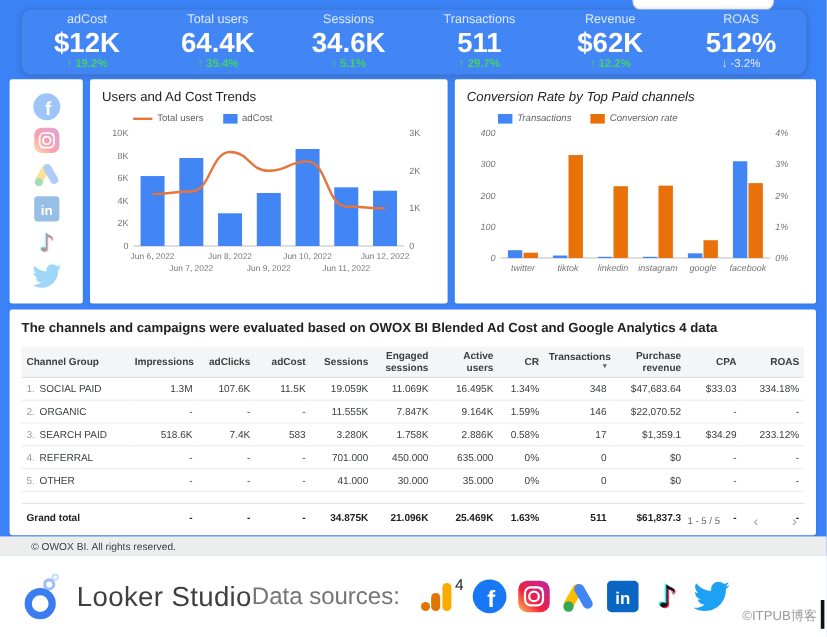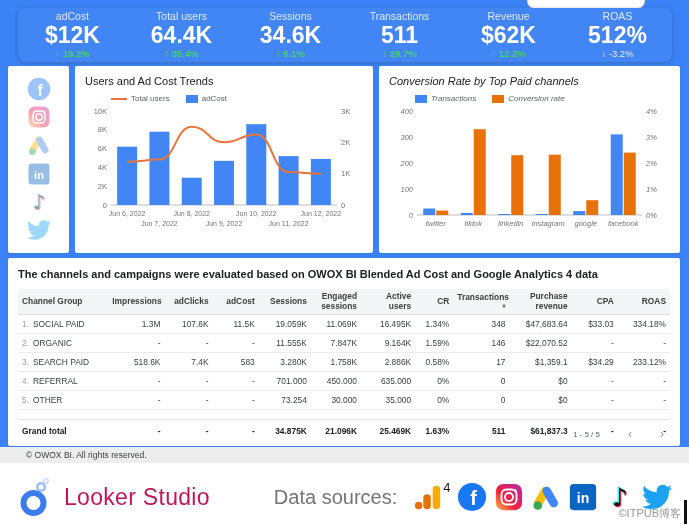--- a/index.html
+++ b/index.html
@@ -47,21 +47,21 @@
   .sort-arrow{font-size:6px;display:block;color:#5f6368;}
   .pagination{position:absolute;right:16px;bottom:6px;display:flex;align-items:center;gap:28px;
       font-size:8px;color:#5f6368;}
   .chev{font-size:12px;color:#9aa0a6;cursor:pointer;line-height:1;}
   .footer-band{position:absolute;left:0;top:447px;width:100%;height:16px;background:#ededed;
       font-size:8.5px;color:#3c4043;line-height:16px;padding-left:26px;box-sizing:border-box;}
   
   .branding{position:absolute;left:0;top:463px;width:689px;height:68px;background:#fff;
       display:flex;align-items:center;padding-left:20px;box-sizing:border-box;}
   .looker-logo{margin-right:10px;line-height:0;}
-  .looker-text{font-size:23px;color:#be185d;letter-spacing:.3px;margin-right:64px;}
+  .looker-text{font-size:23px;color:#404040;letter-spacing:.3px;}
   .ds-label{font-size:20px;color:#757575;margin-right:16px;}
   .ds-icons{display:flex;align-items:center;gap:7px;}
   .ga4-wrap{display:flex;align-items:flex-start;}
   .ga4-sup{font-size:13px;color:#202124;margin:-2px 0 0 0;}
   .watermark{position:absolute;right:8px;top:506px;font-size:11px;color:rgba(135,135,135,.85);
       text-shadow:0 0 2px #fff;z-index:5;}
   .cursor{position:absolute;right:2px;top:500px;width:3px;height:24px;background:#111;z-index:6;}
 </style>
 </head>
 <body>
@@ -325,21 +325,21 @@
             <td>0</td>
             <td>$0</td>
             <td>-</td>
             <td>-</td>
           </tr>
           <tr>
             <td><span class="rn">5.</span>OTHER</td>
             <td>-</td>
             <td>-</td>
             <td>-</td>
-            <td>73.254</td>
+            <td>41.000</td>
             <td>30.000</td>
             <td>35.000</td>
             <td>0%</td>
             <td>0</td>
             <td>$0</td>
             <td>-</td>
             <td>-</td>
           </tr>
           <tr class="spacer">
             <td colspan="12"></td>

